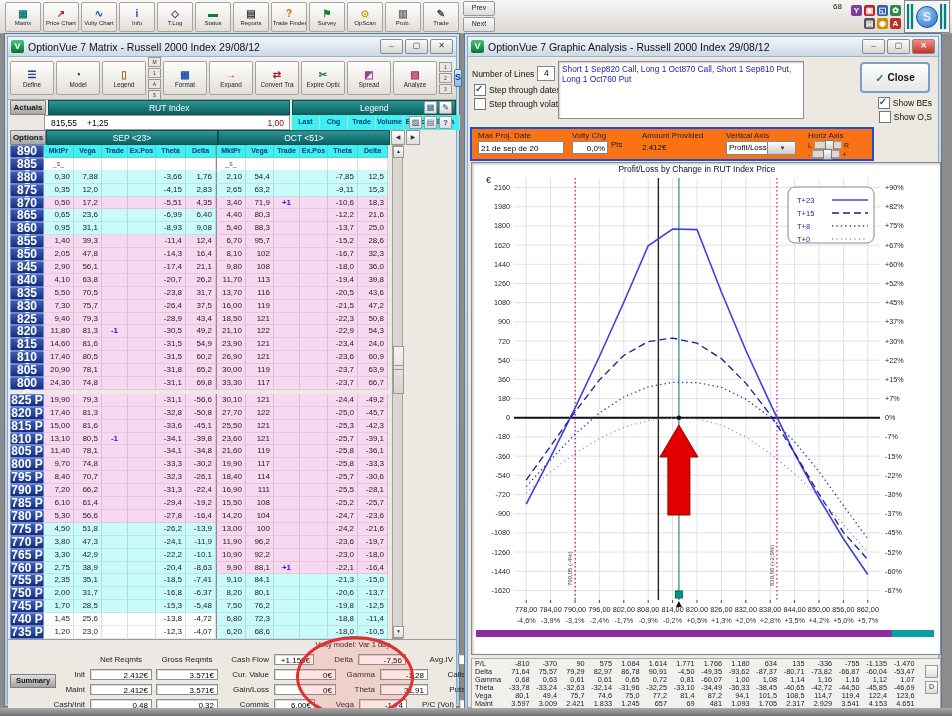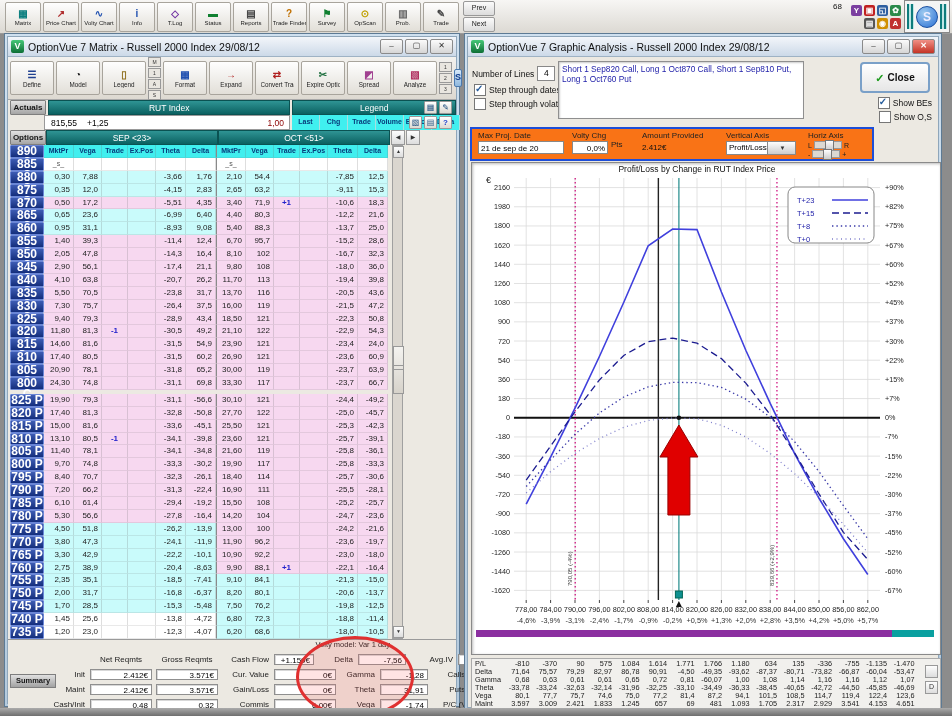--- a/index.html
+++ b/index.html
@@ -949,21 +949,21 @@
               <div class="sm-lab" style="width: 40px;">Theta</div>
               <div class="sm-box" style="width: 48px;">31,91</div>
               <div class="sm-lab" style="width: 48px;">Puts.IV</div>
               <div class="sm-box" style="width: 46px;">20,2%</div>
             </div>
             <div class="sm-row">
               <div class="sm-lab" style="width: 46px;">Cash/Init</div>
               <div class="sm-box" style="width: 62px;">0,48</div>
               <div class="sm-box" style="width: 62px;">0,32</div>
               <div class="sm-lab" style="width: 52px;">Commis</div>
-              <div class="sm-box" style="width: 62px;">6,00€</div>
+              <div class="sm-box" style="width: 41px;">6,00€</div>
               <div class="sm-lab" style="width: 40px;">Vega</div>
               <div class="sm-box" style="width: 48px;">-1,74</div>
               <div class="sm-lab" style="width: 48px;">P/C (Vol)</div>
               <div class="sm-box" style="width: 46px;">0,61</div>
             </div>
           </div>
         <div id="red-ellipse"></div>
       </div>
     </div>
   </div>
@@ -1276,21 +1276,21 @@
             <div class="st-val">-34,49</div>
             <div class="st-val">-36,33</div>
             <div class="st-val">-38,45</div>
             <div class="st-val">-40,65</div>
             <div class="st-val">-42,72</div>
             <div class="st-val">-44,50</div>
             <div class="st-val">-45,85</div>
             <div class="st-val">-46,69</div>
             <div class="st-lab">Vega</div>
             <div class="st-val">80,1</div>
-            <div class="st-val">77,7</div>
+            <div class="st-val">49,4</div>
             <div class="st-val">75,7</div>
             <div class="st-val">74,6</div>
             <div class="st-val">75,0</div>
             <div class="st-val">77,2</div>
             <div class="st-val">81,4</div>
             <div class="st-val">87,2</div>
             <div class="st-val">94,1</div>
             <div class="st-val">101,5</div>
             <div class="st-val">108,5</div>
             <div class="st-val">114,7</div>

